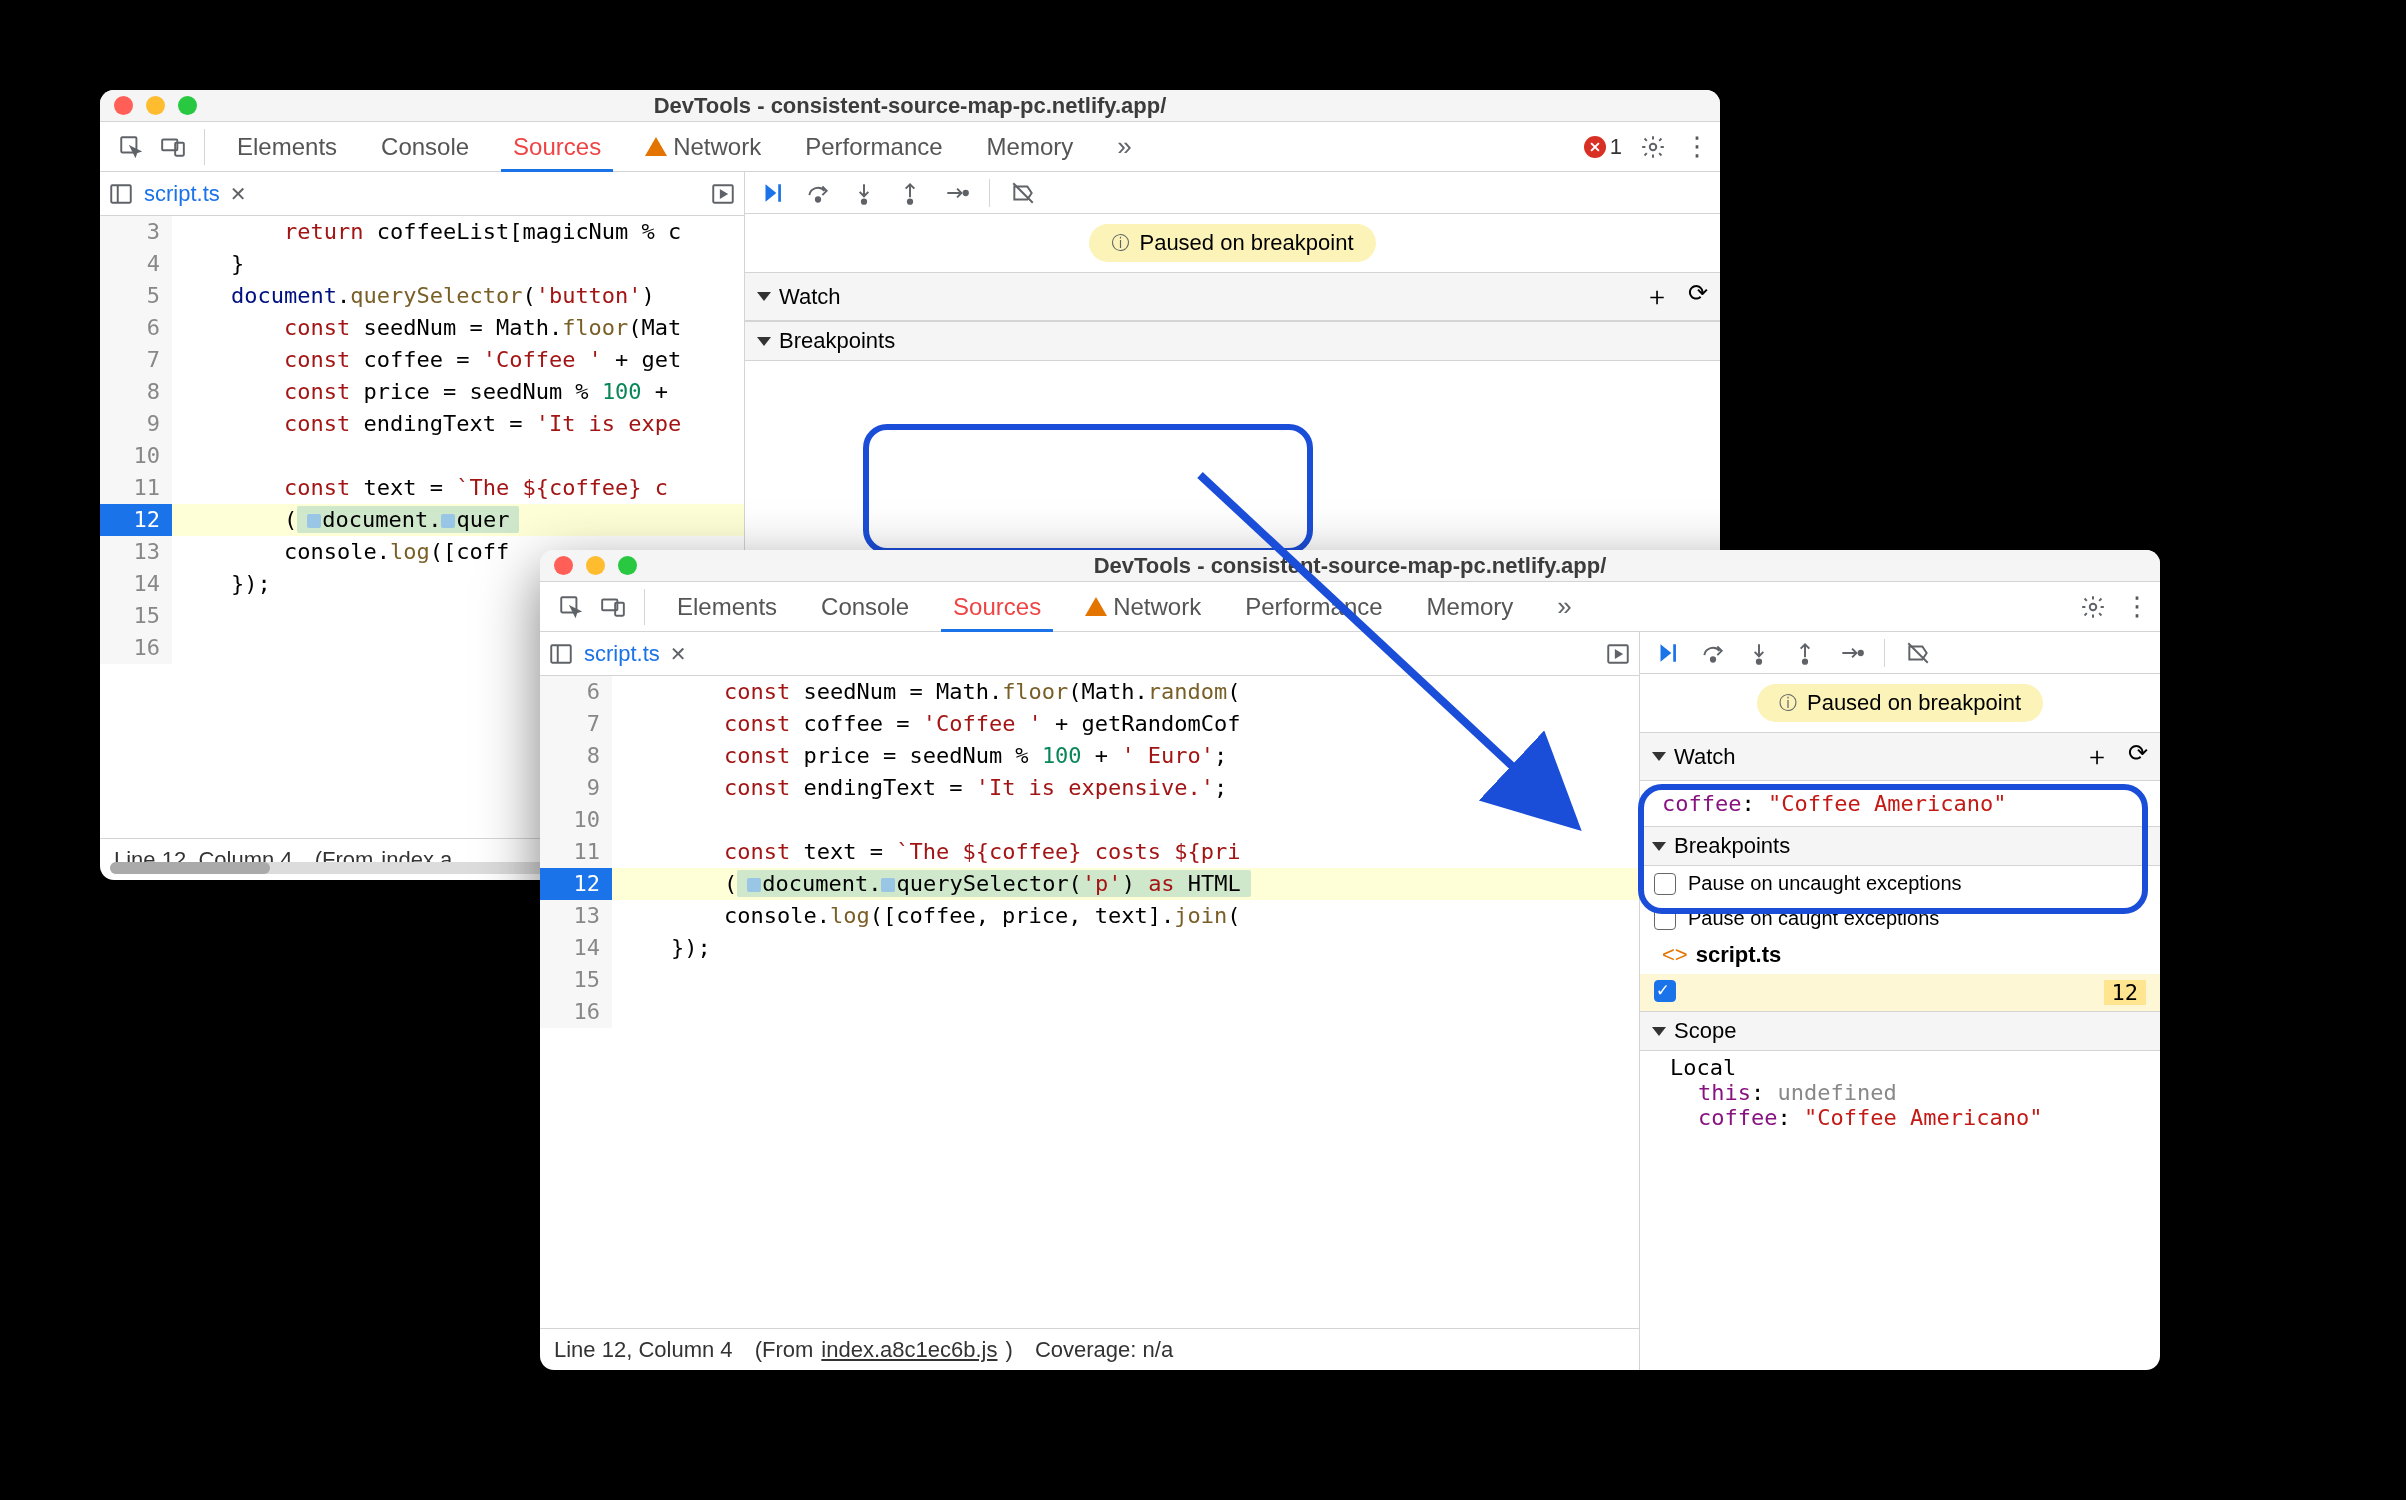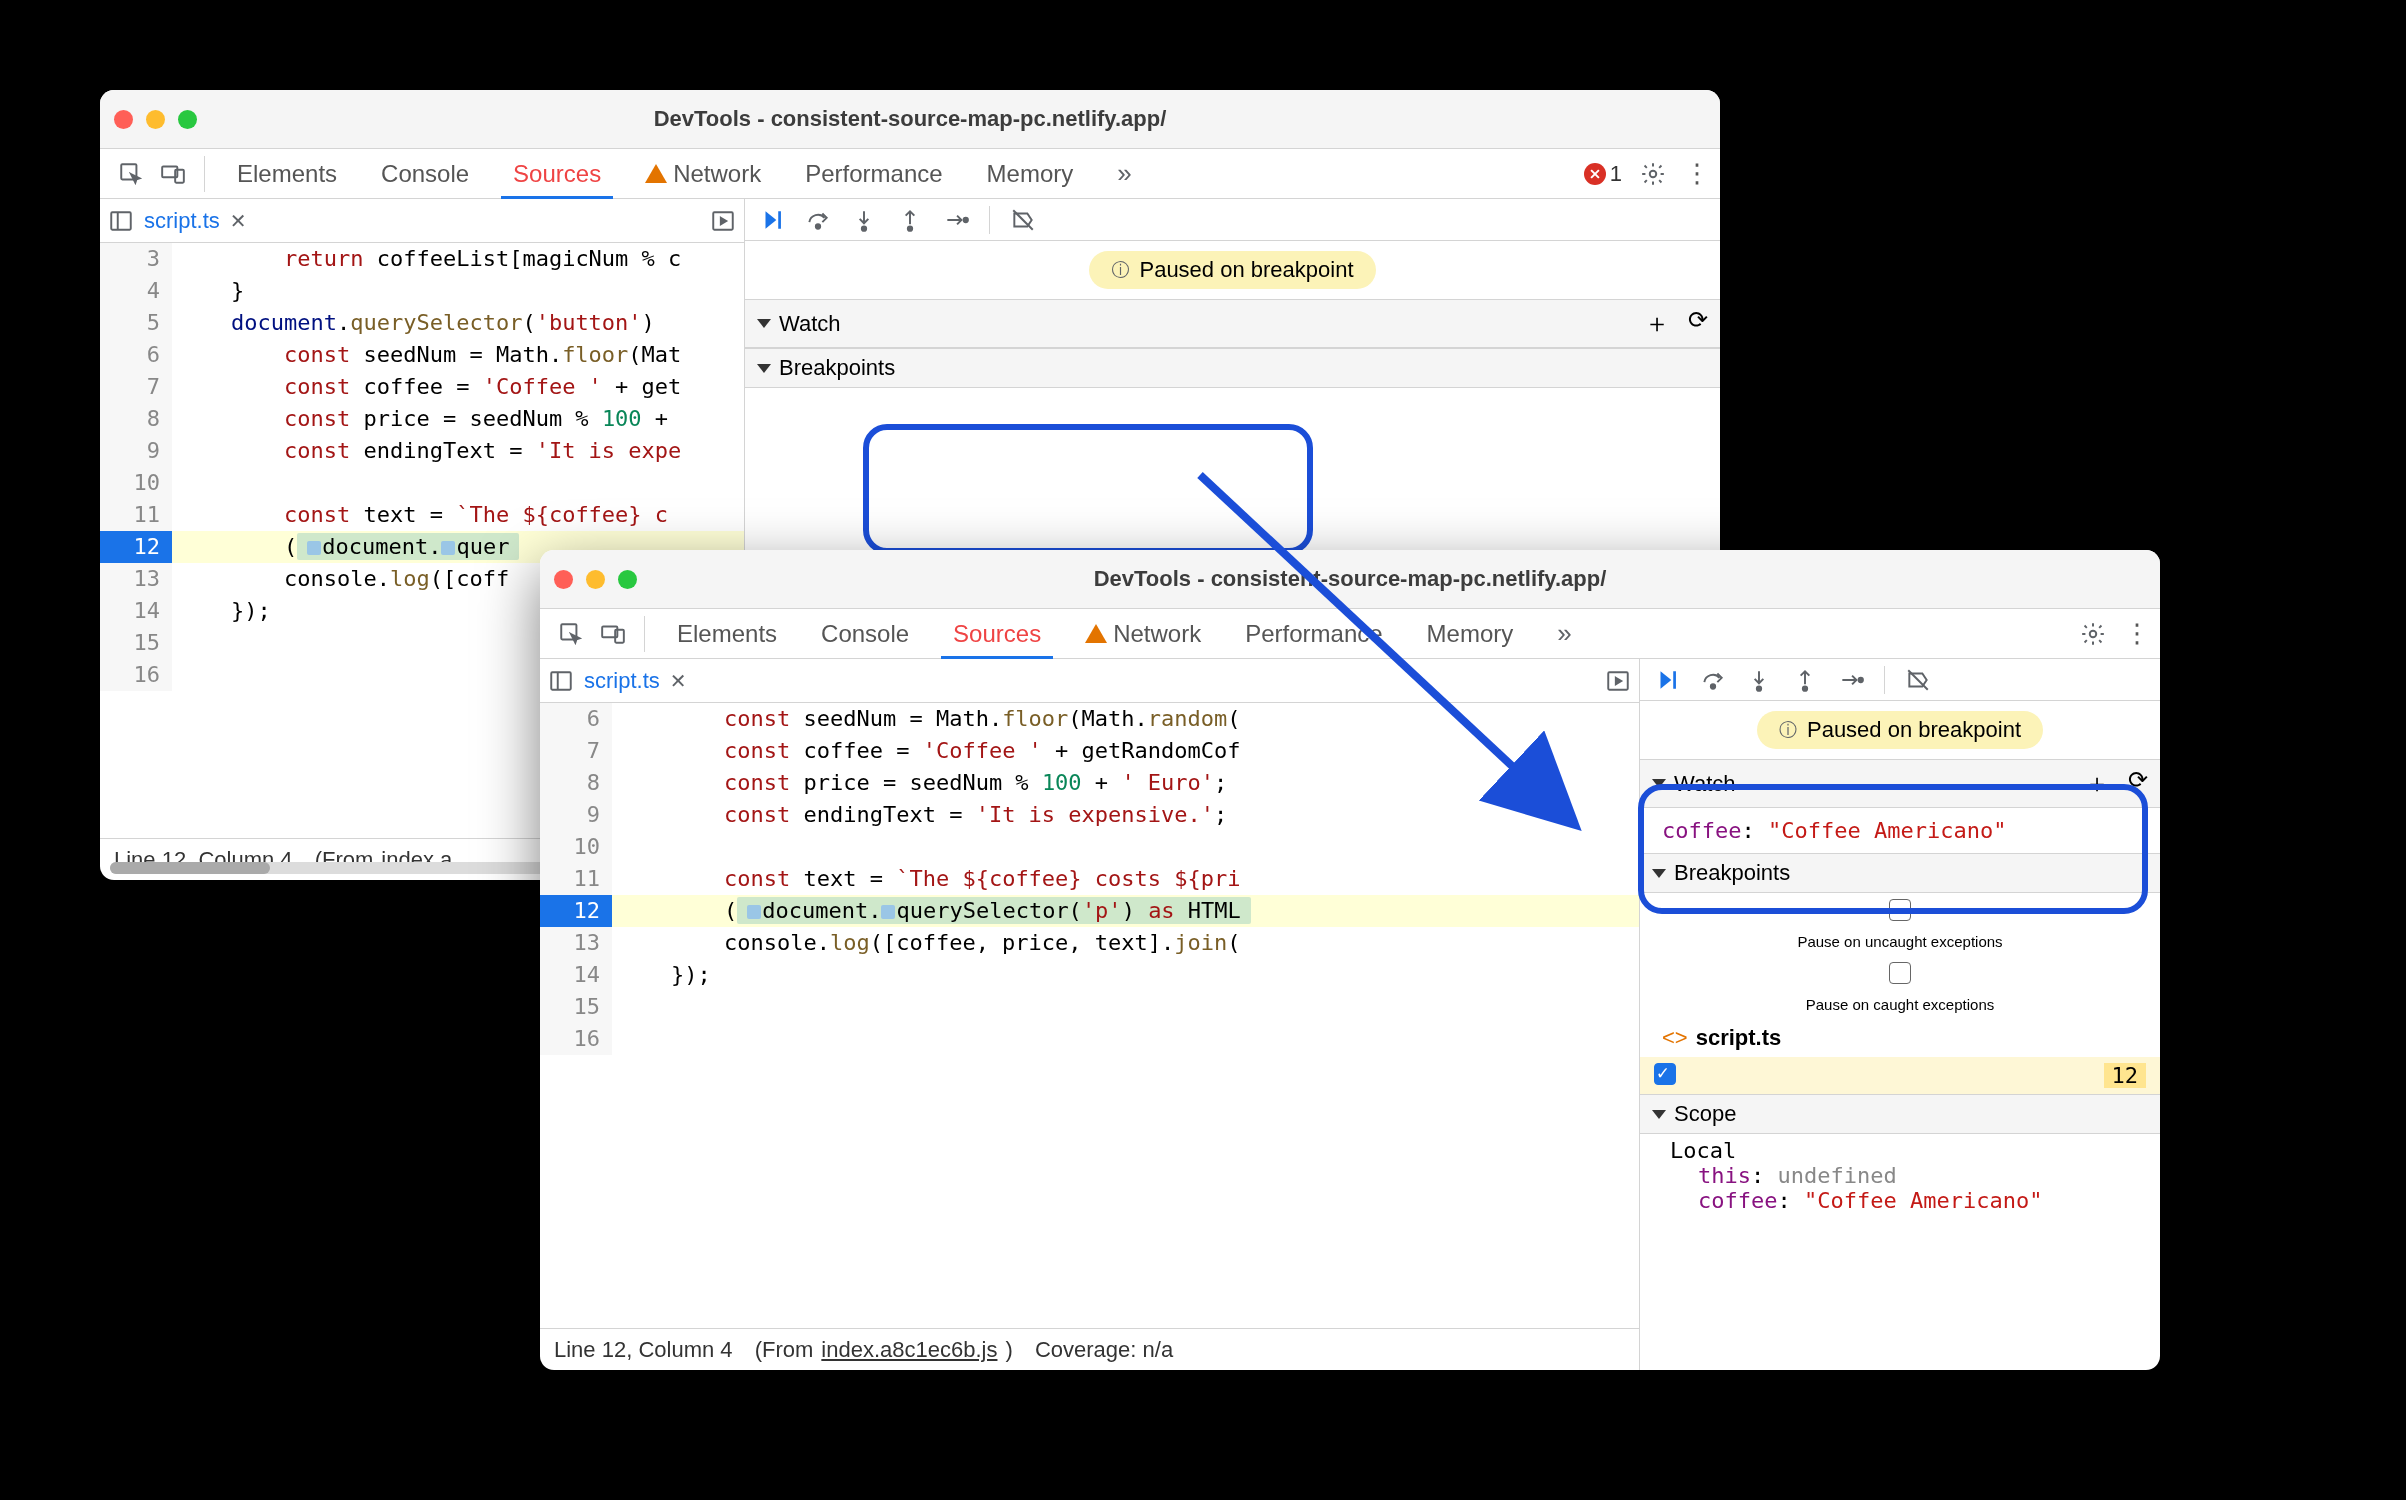--- a/index.html
+++ b/index.html
@@ -16,21 +16,21 @@
     background: #fff;
     border-radius: 14px;
     box-shadow: 0 20px 60px rgba(0,0,0,0.5);
     overflow: hidden;
     display: flex;
     flex-direction: column;
   }
   .win-a { top: 90px; left: 100px; width: 1620px; height: 790px; z-index: 1; }
   .win-b { top: 550px; left: 540px; width: 1620px; height: 820px; z-index: 2; }
   .titlebar {
-    height: 59px;
+    height: 32px;
     background: #f5f5f5;
     border-bottom: 1px solid #d4d4d4;
     display: flex;
     align-items: center;
     padding: 0 14px;
     position: relative;
   }
   .traffic-lights { display: flex; gap: 13px; }
   .tl { width: 19px; height: 19px; border-radius: 50%; }
   .tl.red { background: #ff5f57; }
@@ -207,21 +207,21 @@
   .watch-val-gray { color: #888; }
   .watch-val-red { color: #c41a16; }
   .highlight-box {
     border: 6px solid #1b4ed8;
     border-radius: 24px;
     position: absolute;
     pointer-events: none;
     z-index: 5;
   }
   .chk-row {
-    display:flex; align-items:center; gap:12px; padding:6px 14px; font-size:15px;flex-direction:column;
+    display:flex; align-items:center; gap:12px; padding:6px 14px; font-size:20px;
   }
   .chk { width:22px; height:22px; border:1.5px solid #666; border-radius:4px; flex-shrink:0; }
   .chk.checked { background:#1a73e8; border-color:#1a73e8; position:relative; }
   .chk.checked::after { content:"✓"; color:#fff; position:absolute; top:-3px; left:2px; font-size:19px; }
   .file-chip { display:flex; align-items:center; gap:8px; padding:6px 14px; font-size:22px; }
   .file-chip .fname { font-weight:600; }
   .bp-row { background:#fef7d6; display:flex; padding:6px 14px; font-size:22px; font-family:Menlo,monospace; }
   .bp-row .linenum { margin-left:auto; background:#ffe58f; padding:0 8px; }
   .scope-body { font-family:Menlo,monospace; font-size:22px; padding:4px 14px 4px 24px; }
   .scope-key { color:#881280; }

